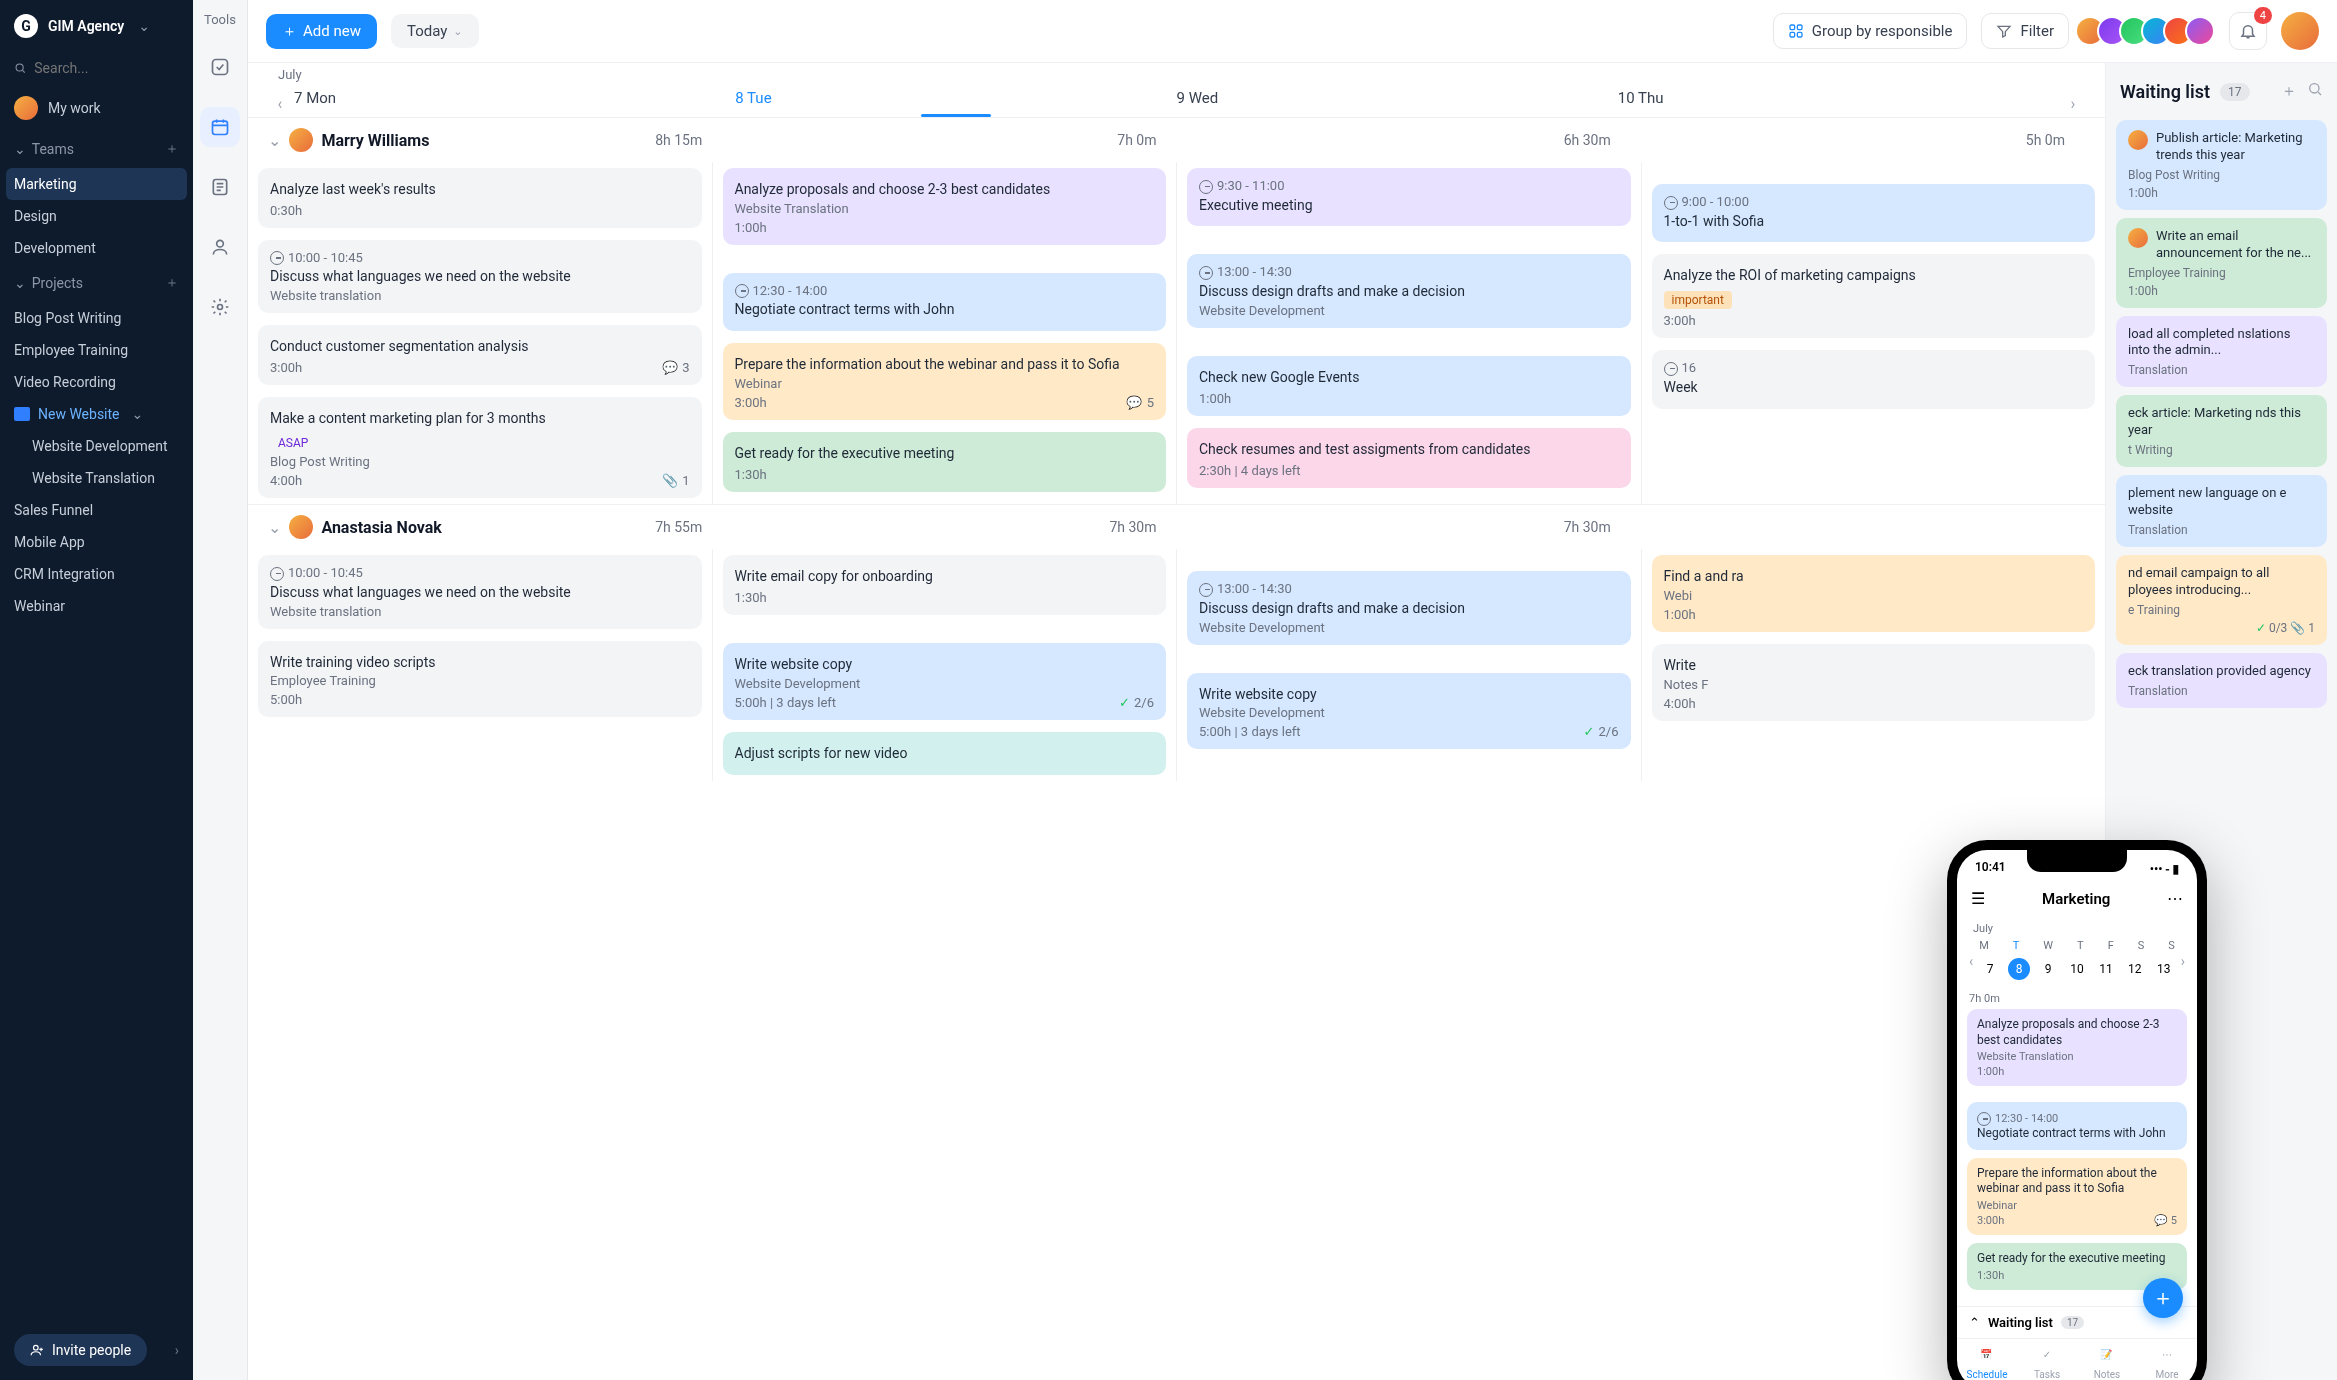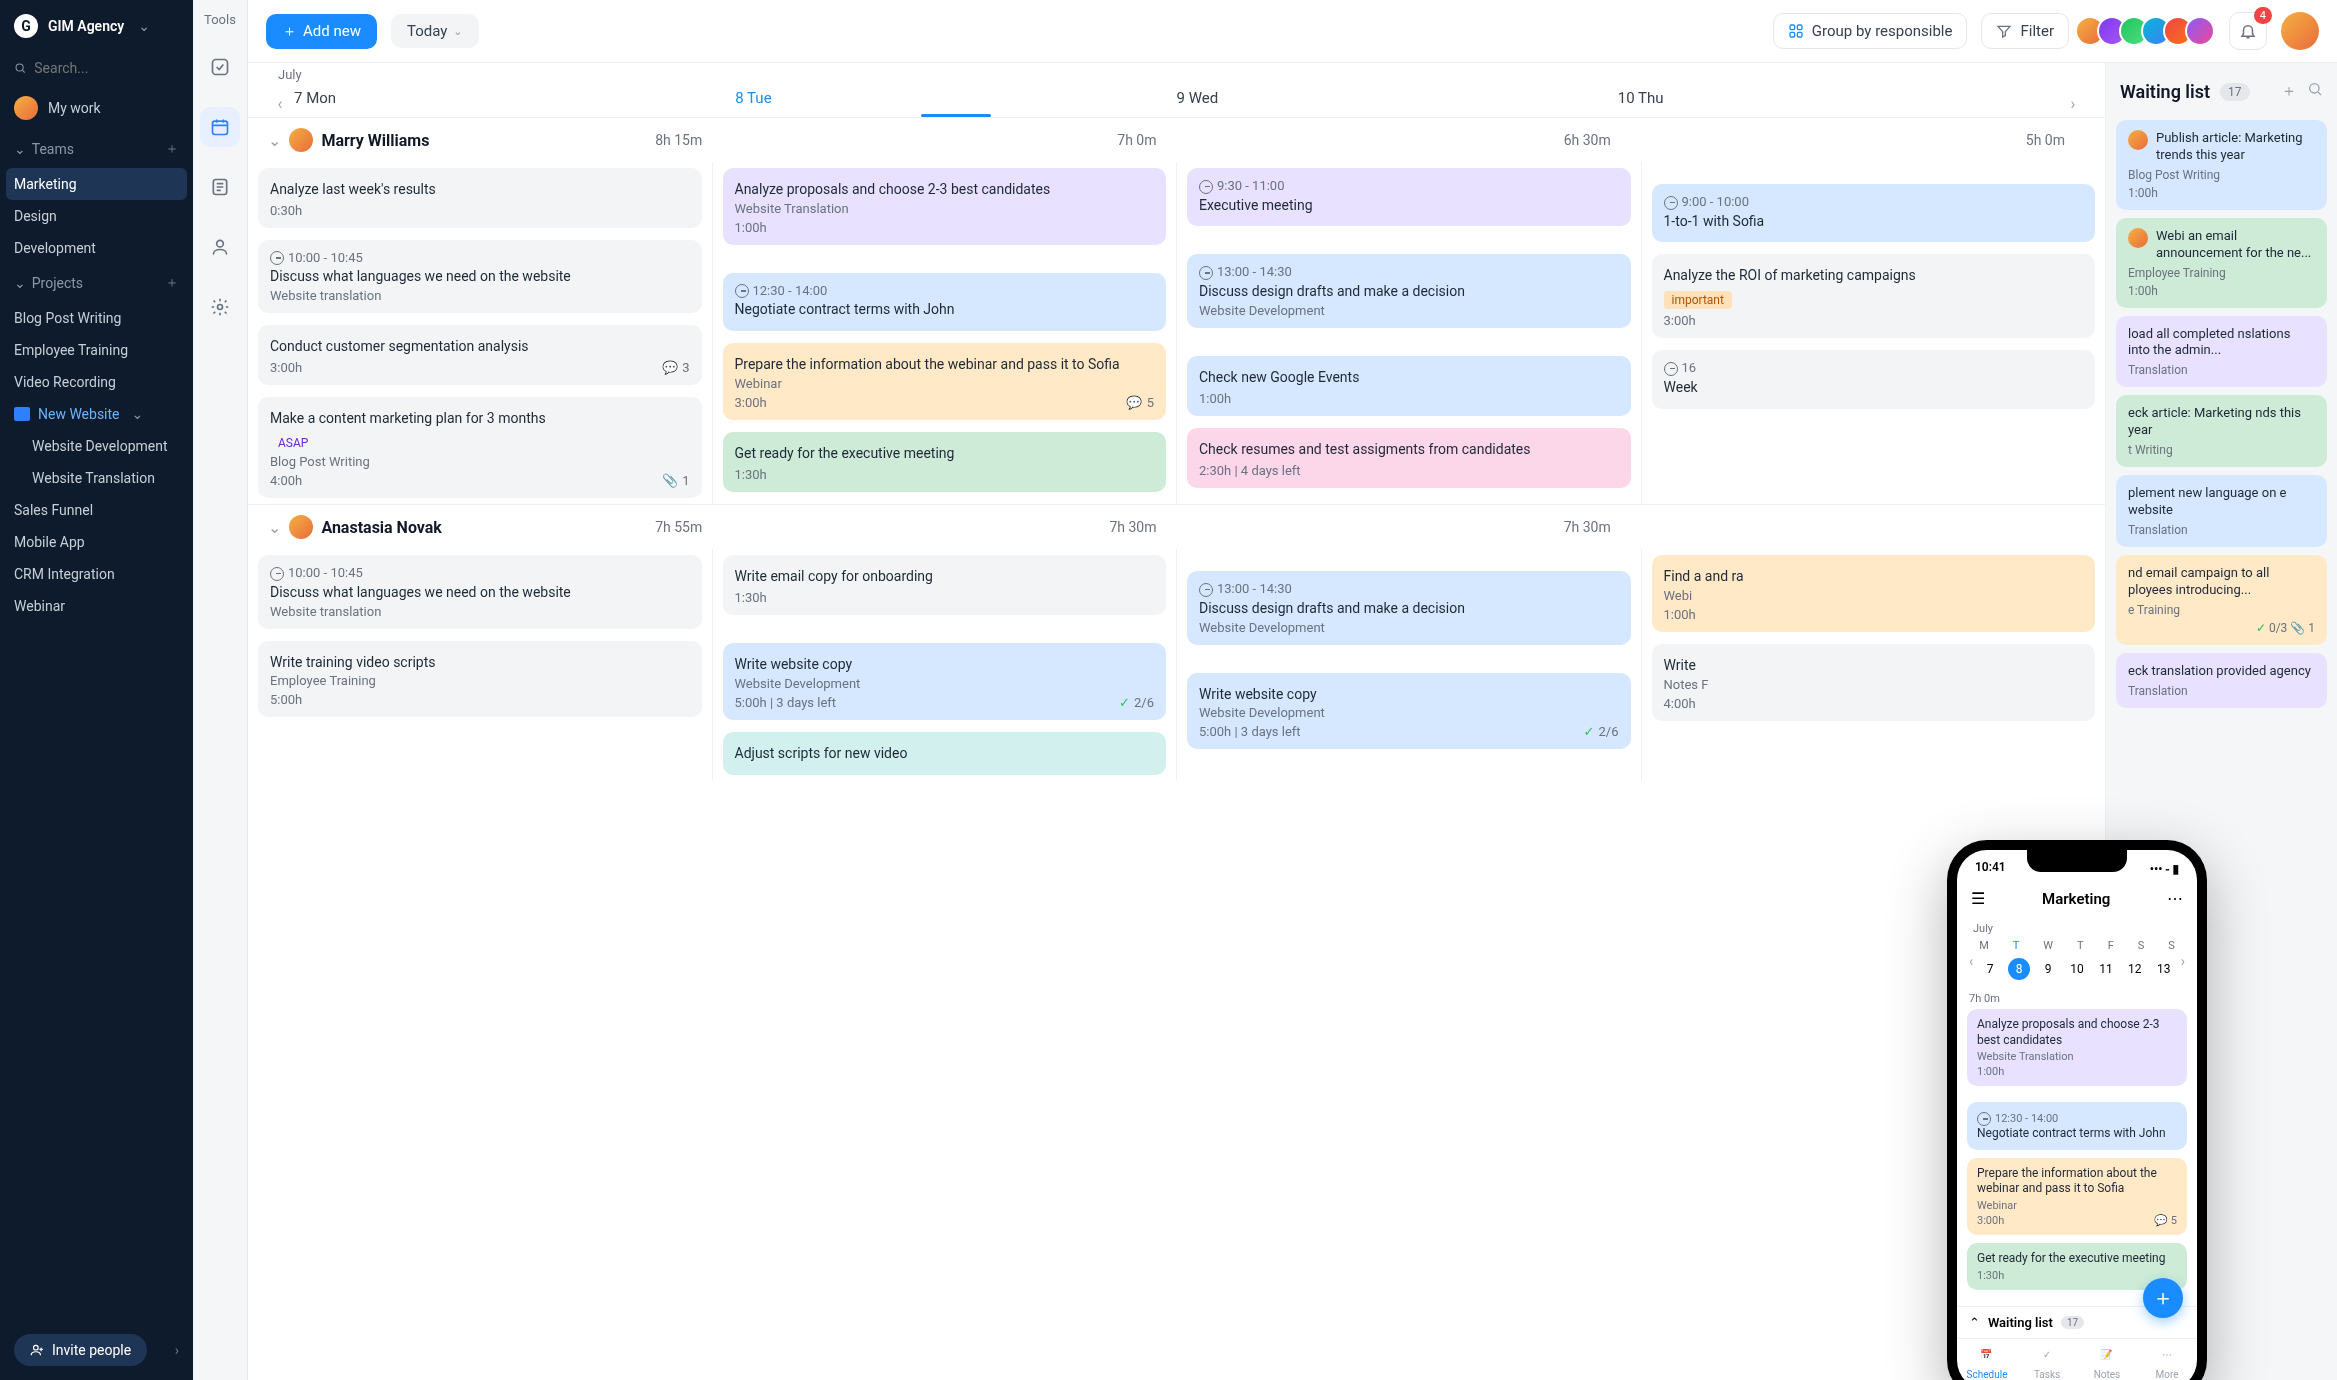--- a/index.html
+++ b/index.html
@@ -518,21 +518,21 @@
             <div class="wl-avatar"></div>
             <div class="wtitle">Publish article: Marketing trends this year</div>
             <div class="wmeta">Blog Post Writing</div>
             <div class="wmeta" style="display:flex;justify-content:space-between;margin-top:4px">
               <span><span>1:00h</span></span>
               <span></span>
             </div>
           </div>
           <div class="wl-card c-green">
             <div class="wl-avatar"></div>
-            <div class="wtitle">Webi an email announcement for the ne...</div>
+            <div class="wtitle">Write an email announcement for the ne...</div>
             <div class="wmeta">Employee Training</div>
             <div class="wmeta" style="display:flex;justify-content:space-between;margin-top:4px">
               <span><span>1:00h</span></span>
               <span></span>
             </div>
           </div>
           <div class="wl-card c-purple">
             <div class="wtitle">load all completed nslations into the admin...</div>
             <div class="wmeta">Translation</div>
           </div>

